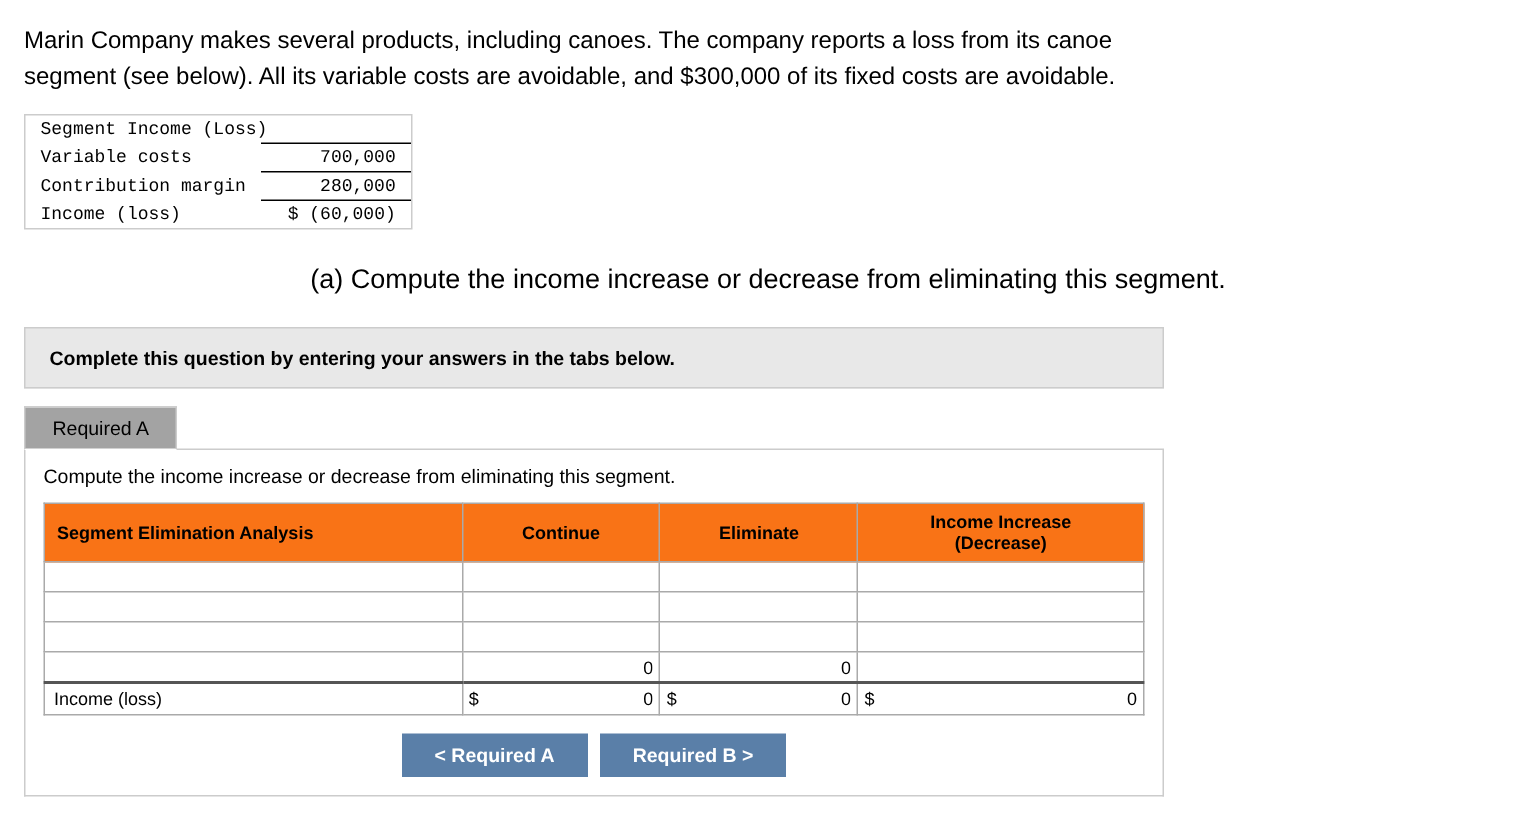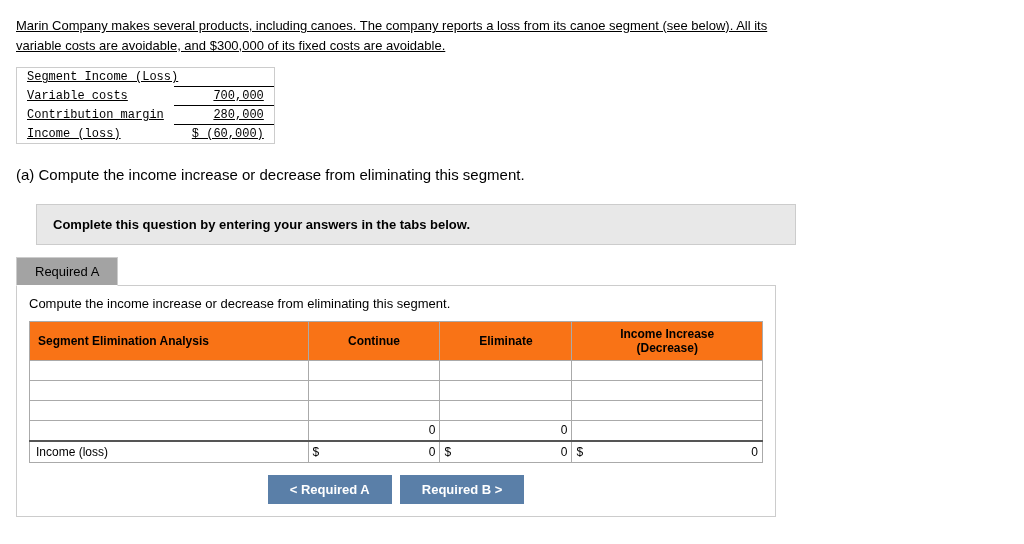--- a/index.html
+++ b/index.html
@@ -6,69 +6,67 @@
     body {
       font-family: Arial, sans-serif;
       font-size: 13px;
       background: #fff;
       color: #000;
       padding: 16px;
       width: 1024px;
       min-height: 544px;
     }
     .intro-text {
-      font-size: 13px;
+      font-size: 16px;
       line-height: 1.5;
       margin-bottom: 12px;
       max-width: 760px;
-      text-decoration: underline;
     }
     .segment-table {
       border: 1px solid #ccc;
       display: inline-block;
       margin-bottom: 14px;
       font-family: 'Courier New', monospace;
       font-size: 12px;
     }
     .segment-table table {
       border-collapse: collapse;
-      text-decoration: underline;
     }
     .segment-table td {
       padding: 2px 10px;
       white-space: nowrap;
     }
     .segment-table td.amount {
       text-align: right;
       min-width: 100px;
       border-top: 1px solid #000;
     }
     .segment-table td.amount-noborder {
       text-align: right;
       min-width: 100px;
     }
     .segment-table .header-row td {
       font-weight: normal;
       padding-bottom: 2px;
     }
     .questions {
       margin-bottom: 16px;
-      font-size: 15px;
+      font-size: 18px;
       line-height: 1.8;
+      text-align: center;
     }
     .questions p { margin-bottom: 2px; }
     .complete-box {
       background: #e8e8e8;
       border: 1px solid #ccc;
       padding: 12px 16px;
       max-width: 760px;
       margin-bottom: 12px;
       font-size: 13px;
       font-weight: bold;
-      margin-left: 20px;
     }
     .tabs-row {
       display: flex;
       border-bottom: 1px solid #ccc;
       max-width: 760px;
       margin-bottom: 0;
     }
     .tab {
       border: 1px solid #ccc;
       border-bottom: none;

